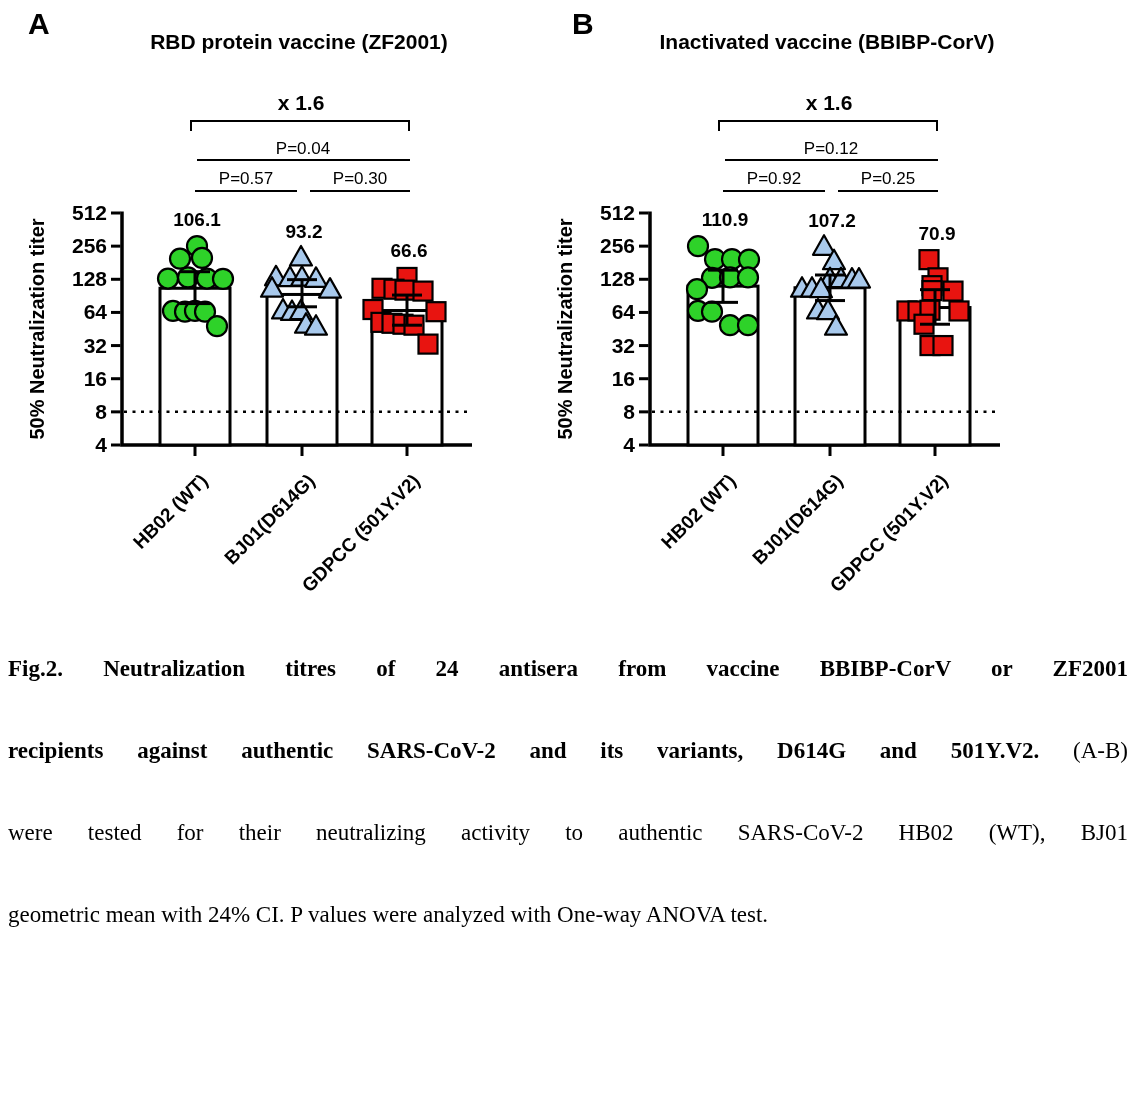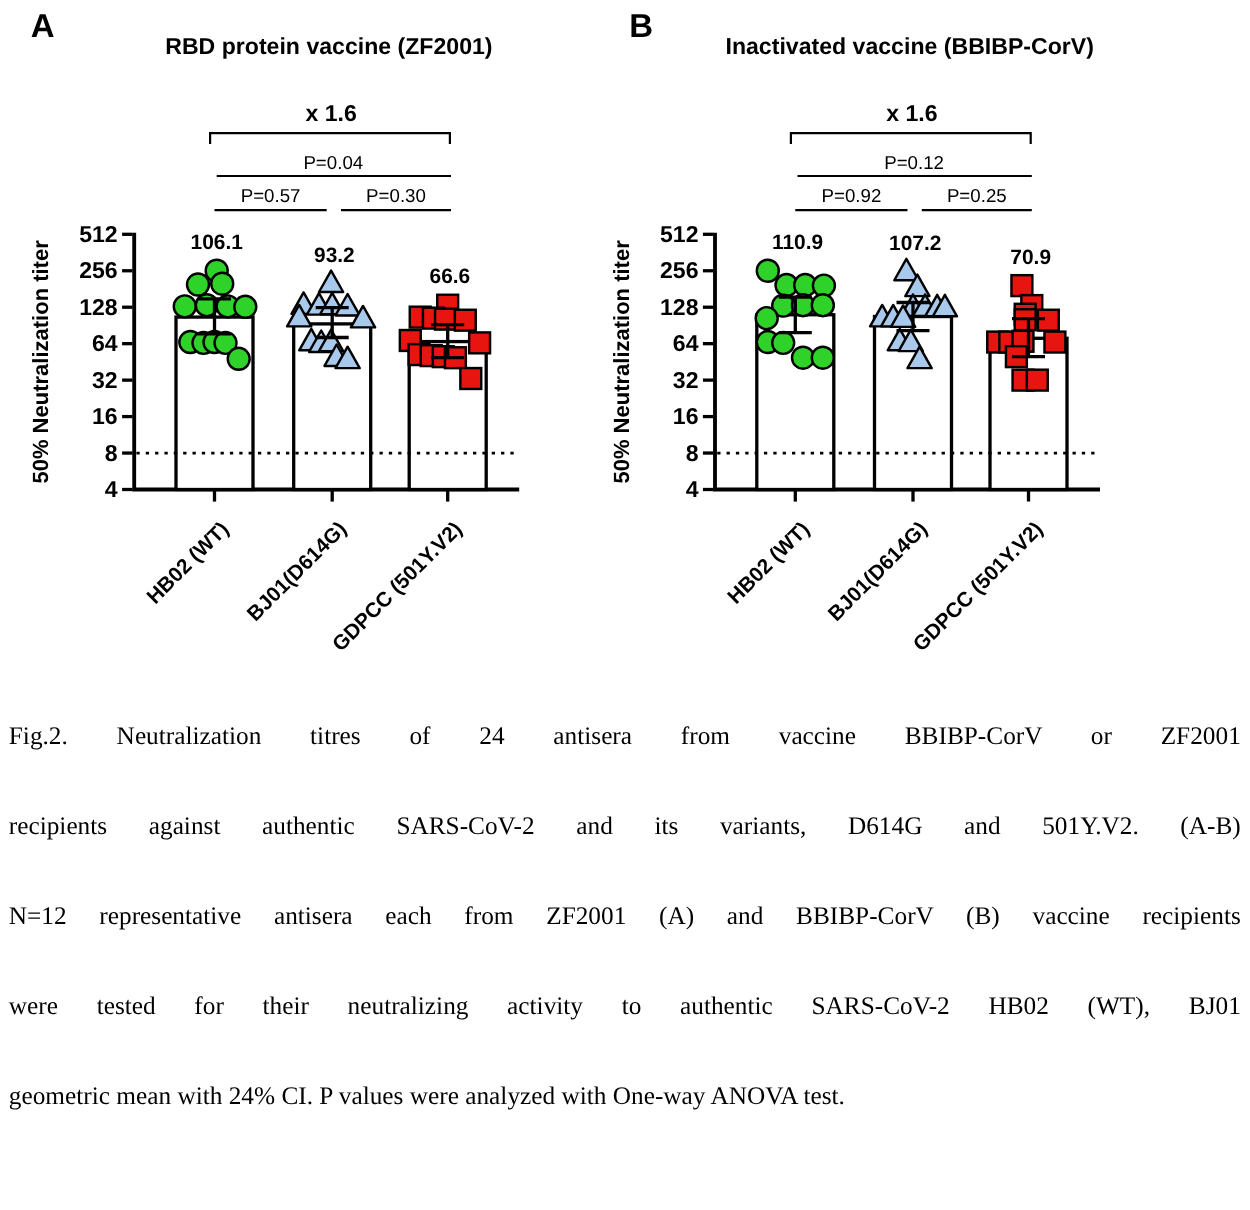--- a/index.html
+++ b/index.html
@@ -4,21 +4,21 @@
 <style>
   html,body{margin:0;padding:0;background:#fff;}
   #page{position:relative;width:1136px;height:1100px;background:#ffffff;overflow:hidden;
         font-family:"Liberation Sans",sans-serif;color:#000;}
   #figure-svg{position:absolute;left:0;top:0;}
   #caption{position:absolute;left:8px;top:654px;width:1120px;
            font-family:"Liberation Serif",serif;font-size:23px;color:#000;}
   .cap-line{height:82px;margin:0;line-height:30px;white-space:normal;}
   .jl{text-align:justify;text-align-last:justify;-moz-text-align-last:justify;text-justify:inter-word;}
   .last{text-align:left;}
-  .b{font-weight:normal;}
+  .b{font-weight:bold;}
 </style>
 </head>
 <body>
 
 <div id="page">
   <svg id="figure-svg" width="1136" height="648" viewBox="0 0 1136 648" xmlns="http://www.w3.org/2000/svg">
       <text x="28" y="34" font-size="30" font-weight="bold" text-anchor="start" fill="#000" font-family="&quot;Liberation Sans&quot;, sans-serif">A</text>
       <text x="299" y="49" font-size="21" font-weight="bold" text-anchor="middle" fill="#000" font-family="&quot;Liberation Sans&quot;, sans-serif">RBD protein vaccine (ZF2001)</text>
       <text x="301" y="110" font-size="21" font-weight="bold" text-anchor="middle" fill="#000" font-family="&quot;Liberation Sans&quot;, sans-serif">x 1.6</text>
       <path d="M 191 131 L 191 121 L 409 121 L 409 131" stroke="#000" stroke-width="2" fill="none"></path>
@@ -188,17 +188,16 @@
       <line x1="920" y1="324.23219485318054" x2="950" y2="324.23219485318054" stroke="#000" stroke-width="3"></line>
       <text x="937" y="239.64999533625792" font-size="19" font-weight="bold" text-anchor="middle" fill="#000" font-family="&quot;Liberation Sans&quot;, sans-serif">70.9</text>
       <text x="737" y="482" font-size="19" font-weight="bold" text-anchor="end" fill="#000" font-family="&quot;Liberation Sans&quot;, sans-serif" transform="rotate(-45 737 482)">HB02 (WT)</text>
       <text x="844" y="482" font-size="19" font-weight="bold" text-anchor="end" fill="#000" font-family="&quot;Liberation Sans&quot;, sans-serif" transform="rotate(-45 844 482)">BJ01(D614G)</text>
       <text x="949" y="482" font-size="19" font-weight="bold" text-anchor="end" fill="#000" font-family="&quot;Liberation Sans&quot;, sans-serif" transform="rotate(-45 949 482)">GDPCC (501Y.V2)</text>
     </svg>
 
   <div id="caption">
     <p class="cap-line jl"><span class="b">Fig.2. Neutralization titres of 24 antisera from vaccine BBIBP-CorV or ZF2001</span><span></span></p>
     <p class="cap-line jl"><span class="b">recipients against authentic SARS-CoV-2 and its variants, D614G and 501Y.V2.</span><span> (A-B)</span></p>
-    <p class="cap-line jl"><span class="b"></span><span>N=12 representative antisera each from ZF2001 (A) and BBIBP-CorV (B) vaccine recipients</span></p>
     <p class="cap-line jl"><span class="b"></span><span>were tested for their neutralizing activity to authentic SARS-CoV-2 HB02 (WT), BJ01</span></p>
     <p class="cap-line last"><span class="b"></span><span>geometric mean with 24% CI. P values were analyzed with One-way ANOVA test.</span></p>
   </div>
 </div>
 
 </body></html>

